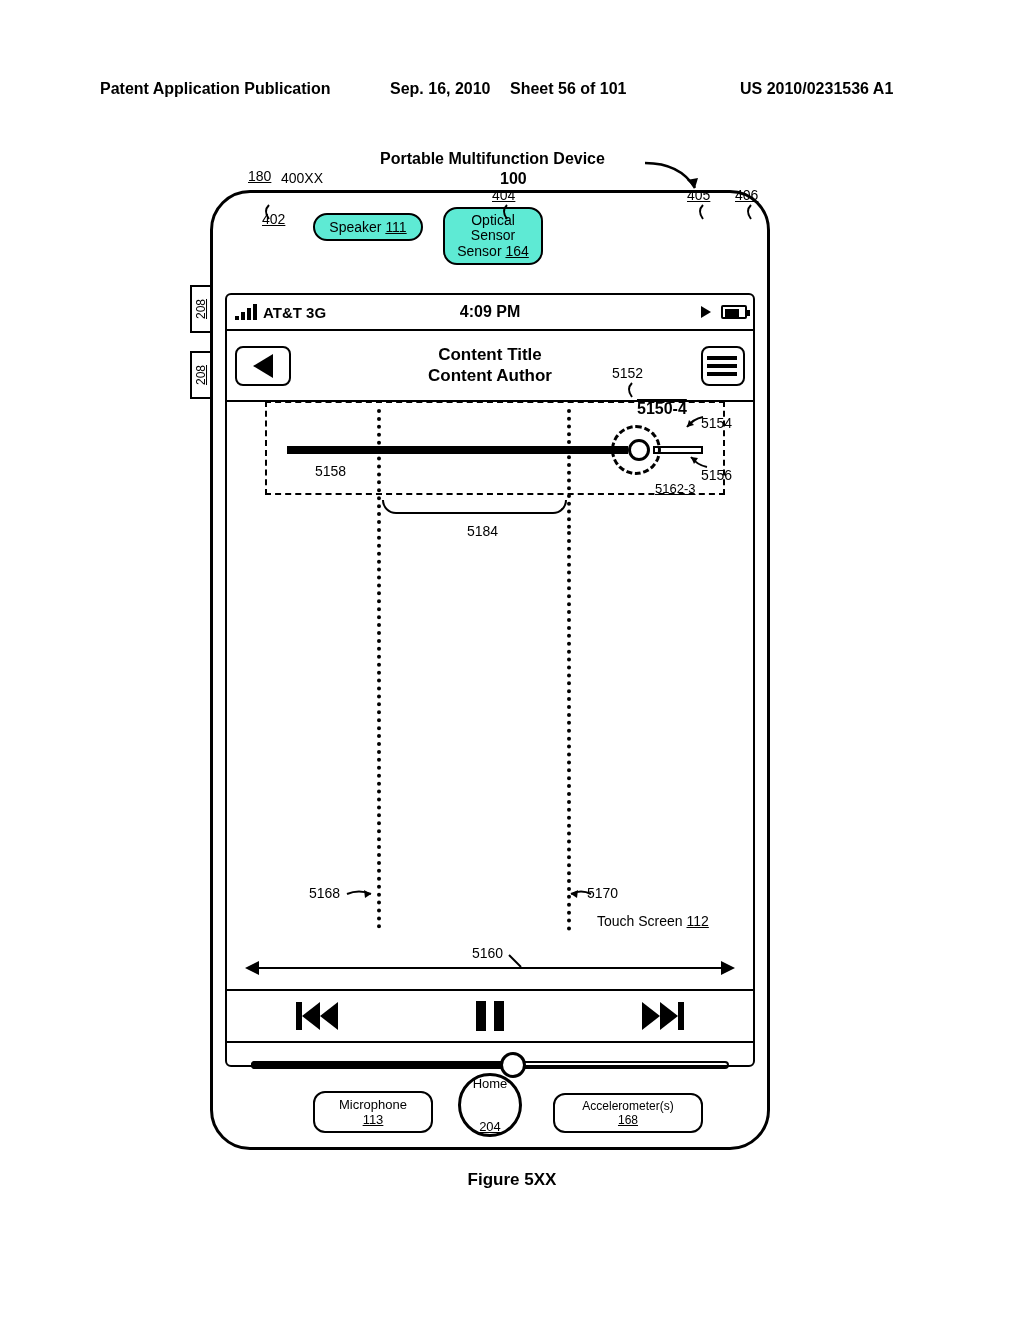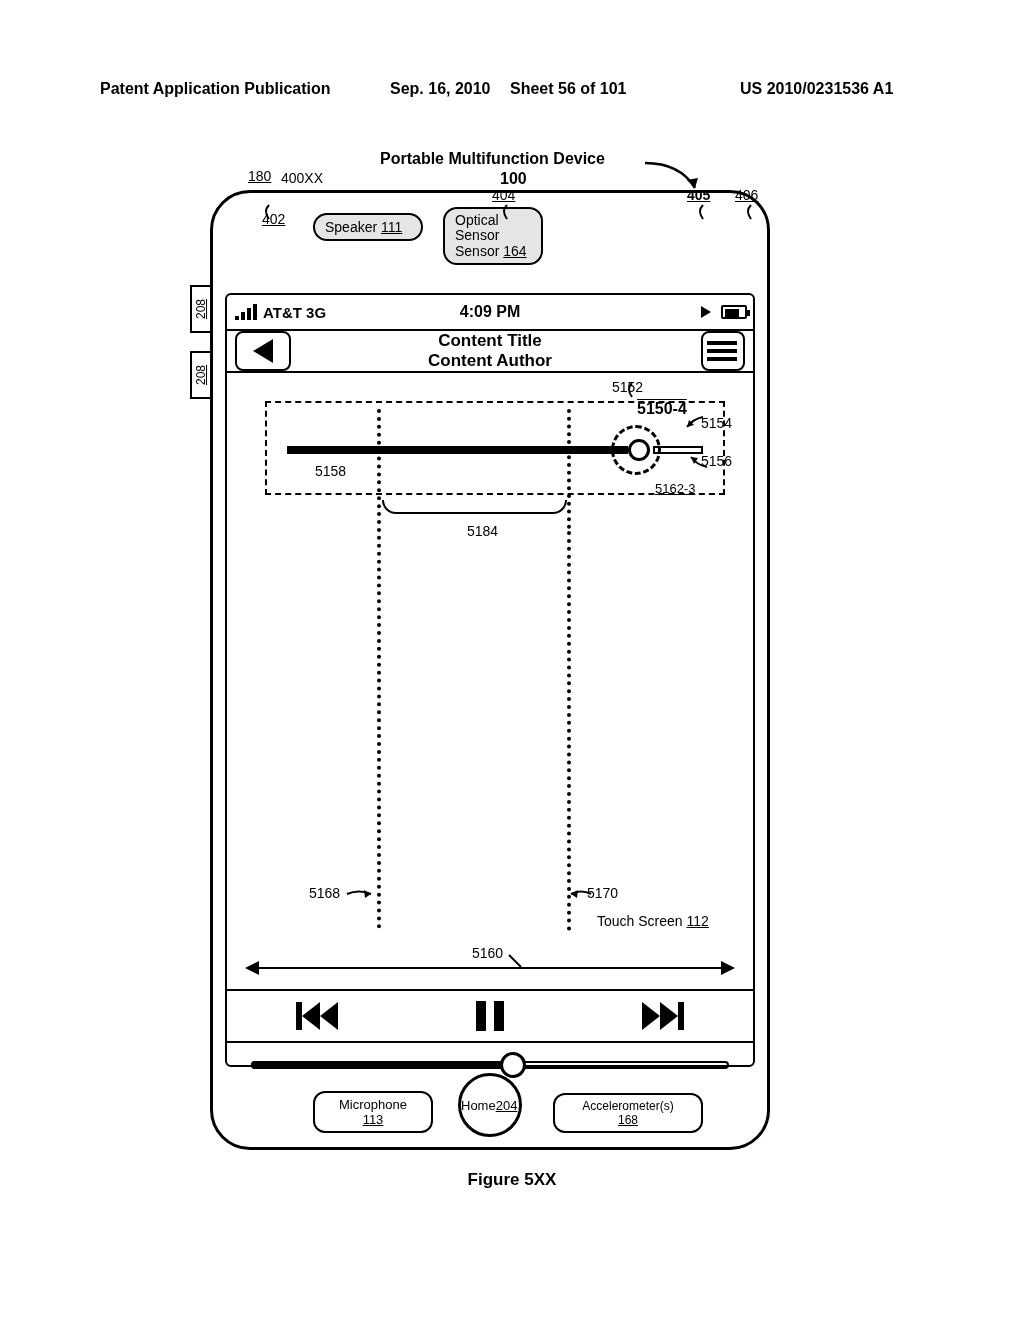--- a/index.html
+++ b/index.html
@@ -37,33 +37,33 @@
     border: 3px solid #000;
     border-radius: 40px;
     background: #fff;
   }
 
   
   .sensor-box {
     position: absolute;
     border: 2px solid #000;
     border-radius: 14px;
-    text-align: left;
+    text-align: center;
     font-size: 14px;
     padding: 4px 10px;
-    background:#e5e5e5;
+    background:#5eead4;
   }
   .speaker { top: 20px; left: 100px; width:110px; }
   .optical { top: 14px; left: 230px; width:100px; }
   .prox    { top: 14px; left: 360px; width:100px; }
 
   .ref400xx { position:absolute; top:-125px; left:18px; font-size:14px;margin-left:36px; }
   .ref402 { position:absolute; top:-108px; left:35px; font-size:14px; text-decoration:underline;margin-top:24px; }
   .ref404 { position:absolute; top:-108px; left:265px; font-size:14px; text-decoration:underline; }
-  .ref405 { position:absolute; top:-108px; left:460px; font-size:14px; text-decoration:underline;font-weight:bold; }
+  .ref405 { position:absolute; top:-108px; left:460px; font-size:14px; text-decoration:underline; }
   .ref406 { position:absolute; top:-108px; left:508px; font-size:14px; text-decoration:underline; }
 
   .side-tab { position:absolute; left:-23px; width:20px; height:48px; border:2px solid #000; border-right:none; background:#fff; display:flex; align-items:center; justify-content:center; }
   .side-tab span { transform:rotate(-90deg); font-size:12px; text-decoration:underline; }
   .tab1 { top: 92px; }
   .tab2 { top: 158px; }
 
   
   .screen {
     position:absolute;
@@ -84,42 +84,42 @@
   .signal-bars div { width:4px; background:#000; }
   .b1{height:4px}.b2{height:8px}.b3{height:12px}.b4{height:16px}
   .carrier { font-size:15px; }
   .clock { position:absolute; left:50%; transform:translateX(-50%); }
   .play-icon { position:absolute; right:42px; width:0;height:0;border-left:10px solid #000;border-top:6px solid transparent;border-bottom:6px solid transparent;}
   .battery { position:absolute; right:6px; width:26px; height:14px; border:2px solid #000; border-radius:2px; }
   .battery::after { content:""; position:absolute; right:-5px; top:3px; width:3px; height:6px; background:#000;}
   .battery .fill { position:absolute; left:2px; top:2px; width:14px; height:8px; background:#000;}
 
   .nav-bar {
-    position:absolute; top:36px; left:0; right:0; height:42px;
+    position:absolute; top:36px; left:0; right:0; height:71px;
     border-bottom:2px solid #000;
     display:flex; align-items:center; justify-content:center;
   }
   .back-btn { position:absolute; left:8px; width:56px; height:40px; border:2px solid #000; border-radius:8px; display:flex;align-items:center;justify-content:center;}
   .back-btn .arrow { width:0;height:0;border-right:20px solid #000;border-top:12px solid transparent;border-bottom:12px solid transparent;}
   .list-btn { position:absolute; right:8px; width:44px; height:40px; border:2px solid #000; border-radius:8px; display:flex;flex-direction:column;justify-content:center;gap:4px;padding:0 6px;}
   .list-btn .line{ height:4px; background:#000; position:relative;}
   .list-btn .line::before{content:"";position:absolute;left:-2px;top:0;width:4px;height:4px;background:#000;}
   .titles { text-align:center; font-weight:bold; font-size:17px; line-height:1.2;}
 
-  .ref5152 { position:absolute; top:70px; left:385px; font-size:14px;margin-top:14px;}
+  .ref5152 { position:absolute; top:70px; left:385px; font-size:14px;}
 
   
   .scrub-region {
     position:absolute; top:106px; left:38px; width:460px; height:94px;
     border:2px dashed #000;
   }
   .ref51504 { position:absolute; top:-3px; left:370px; font-size:16px;font-weight:bold;}
   .ref51504 span{ text-decoration:overline;}
   .ref5154 { position:absolute; top:12px; left:434px; font-size:14px;}
-  .ref5156 { position:absolute; top:50px; left:434px; font-size:14px;}
+  .ref5156 { position:absolute; top:64px; left:434px; font-size:14px;}
   .ref5158 { position:absolute; top:60px; left:48px; font-size:14px;}
   .ref51623 { position:absolute; top:78px; left:388px; font-size:13px; text-decoration:underline;}
 
   .scrub-track { position:absolute; top:40px; left:20px; right:20px; height:14px; }
   .scrub-track .track-fill { position:absolute; top:3px; left:0; width:82%; height:8px; background:#000;}
   .scrub-track .track-right { position:absolute; top:3px; right:0; left:88%; height:8px; border:2px solid #000; background:#fff;}
   .scrub-thumb { position:absolute; top:-4px; left:82%; width:22px; height:22px; border:3px solid #000; border-radius:50%; background:#fff;}
   .contact-circle { position:absolute; top:-18px; left:78%; width:50px; height:50px; border:3px dashed #000; border-radius:50%;}
 
   
@@ -147,21 +147,21 @@
   .pause{gap:8px;}
   .pause .pb{width:10px;height:30px;background:#000;}
 
   .volume-row{ position:absolute; top:760px; left:24px; right:24px; height:20px;}
   .vol-track{position:absolute;top:6px;left:0;right:0;height:8px;border:2px solid #000;border-radius:6px;}
   .vol-fill{position:absolute;top:6px;left:0;width:54%;height:8px;background:#000;border-radius:6px;}
   .vol-thumb{position:absolute;top:-3px;left:52%;width:26px;height:26px;border:3px solid #000;border-radius:50%;background:#fff;}
 
   
   .mic-box { position:absolute; bottom:14px; left:100px; width:120px; border:2px solid #000; border-radius:12px; text-align:center; font-size:13px; padding:4px 12px;}
-  .home-btn { position:absolute; bottom:10px; left:50%; transform:translateX(-50%); width:64px; height:64px; border:3px solid #000; border-radius:50%; text-align:center; font-size:13px; display:flex; flex-direction:row; align-items:center; justify-content:flex-start;}
+  .home-btn { position:absolute; bottom:10px; left:50%; transform:translateX(-50%); width:64px; height:64px; border:3px solid #000; border-radius:50%; text-align:center; font-size:13px; display:flex; flex-direction:column; align-items:center; justify-content:space-between;}
   .accel-box { position:absolute; bottom:14px; left:340px; width:150px; border:2px solid #000; border-radius:12px; text-align:center; font-size:12px; padding:4px 2px;}
 
   .figure-label { position:absolute; top:1170px; left:0; right:0; text-align:center; font-weight:bold; font-size:17px;}
 
   .lead-arrow { position:absolute; }
   .u { text-decoration: underline; }
 </style>
 </head>
 <body>
 

